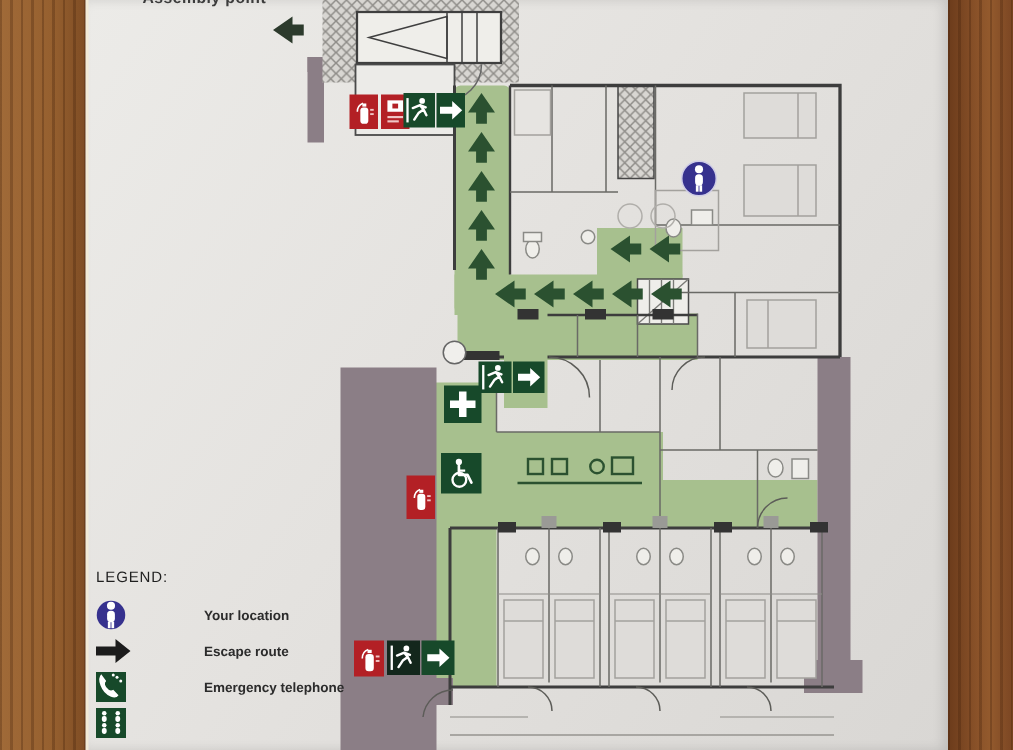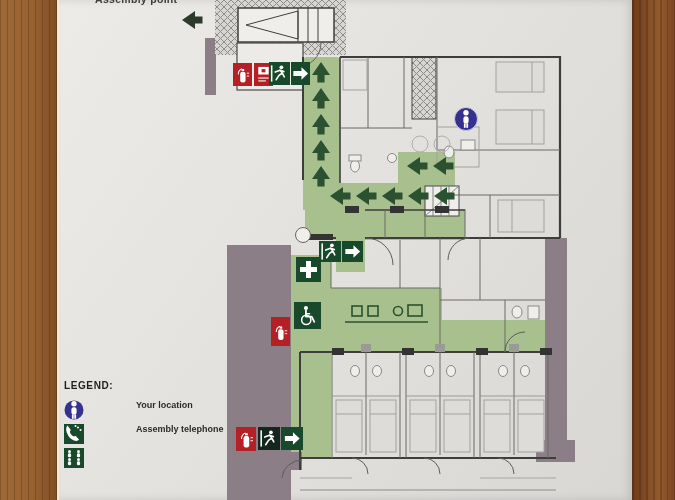--- a/index.html
+++ b/index.html
@@ -12,22 +12,22 @@
     background:linear-gradient(90deg,#6b3b1b,#8a5229 45%,#935a2d 65%,#7b4623);}
   .wood::after{content:"";position:absolute;inset:0;
     background:repeating-linear-gradient(90deg,rgba(60,28,8,.28) 0 1.5px,rgba(0,0,0,0) 1.5px 7px);}
   .paper{position:absolute;left:57px;top:0;width:575px;height:500px;
     background:linear-gradient(125deg,#ecebe8 0%,#e4e2df 45%,#d9d7d4 100%);
     box-shadow:inset 2px 0 0 #f2ead6, inset -3px 0 8px rgba(0,0,0,.12);}
   .plan-svg{position:absolute;left:0;top:0;}
   .assembly-label{position:absolute;left:95px;top:-7px;width:140px;
     font-size:10.5px;font-weight:bold;color:#3c3c3c;letter-spacing:.3px;}
   .legend{position:absolute;left:64px;top:380px;width:160px;color:#222;}
-  .legend-heading{font-size:10px;font-weight:bold;letter-spacing:.6px;color:#1f1f1f;margin-bottom:9px;}
-  .legend-row{display:flex;align-items:flex-start;margin-bottom:4px;height:20px;}
+  .legend-heading{font-size:10px;font-weight:normal;letter-spacing:.6px;color:#1f1f1f;margin-bottom:9px;}
+  .legend-row{display:flex;align-items:center;margin-bottom:4px;height:20px;}
   .legend-icon{width:48px;flex:0 0 48px;display:flex;align-items:center;}
   .legend-label{margin-left:24px;font-size:9px;font-weight:bold;color:#2b2b2b;white-space:nowrap;}
 </style>
 </head>
 <body>
 
 <div class="stage">
 
   <div class="wood wood-left"></div>
   <div class="paper"></div>
@@ -304,30 +304,38 @@
     <div class="legend-row">
       <span class="legend-icon">
         <svg width="20" height="20" viewBox="0 0 20 20">
           <circle cx="10" cy="10" r="9.5" fill="#36318e"></circle>
           <use href="#sym-man" x="-1" y="-1" width="22" height="22"></use>
         </svg>
       </span>
       <span class="legend-label">Your location</span>
     </div>
 
+    <div class="legend-row">
+      <span class="legend-icon">
+        <svg width="24" height="16" viewBox="0 0 24 16">
+          <polygon points="0,5 13,5 13,0 23,8 13,16 13,11 0,11" fill="#1c1c1c"></polygon>
+        </svg>
+      </span>
+      <span class="legend-label">Escape route</span>
+    </div>
 
 
     <div class="legend-row">
       <span class="legend-icon">
         <svg width="20" height="20" viewBox="0 0 20 20">
           <rect width="20" height="20" fill="#17492a"></rect>
           <use href="#sym-ph" x="-1" y="-1" width="22" height="22"></use>
         </svg>
       </span>
-      <span class="legend-label">Assembly telephone</span>
+      <span class="legend-label">Emergency telephone</span>
     </div>
 
     <div class="legend-row">
       <span class="legend-icon">
         <svg width="20" height="20" viewBox="0 0 20 20">
           <rect width="20" height="20" fill="#17492a"></rect>
           <use href="#sym-ppl" x="-1" y="-1" width="22" height="22"></use>
         </svg>
       </span>
 

